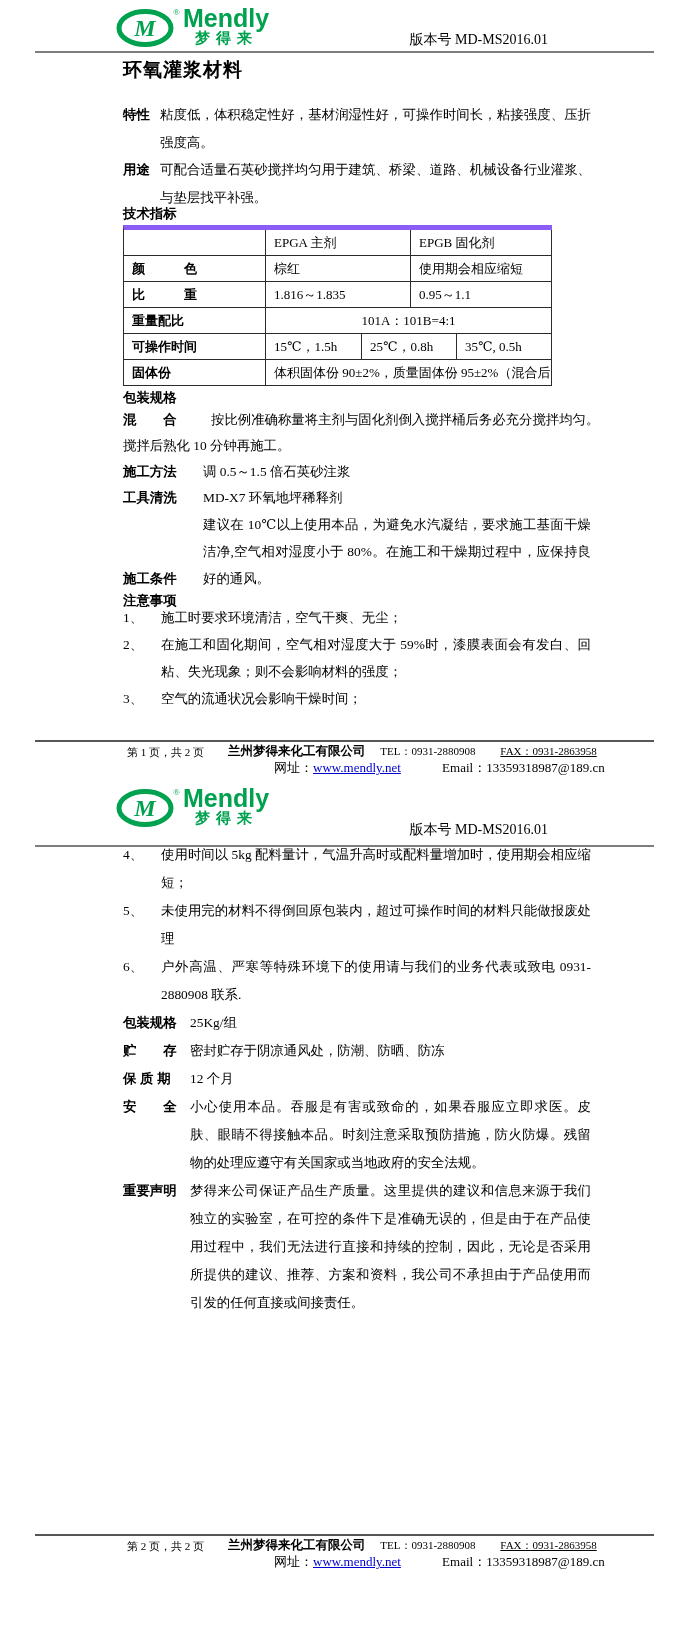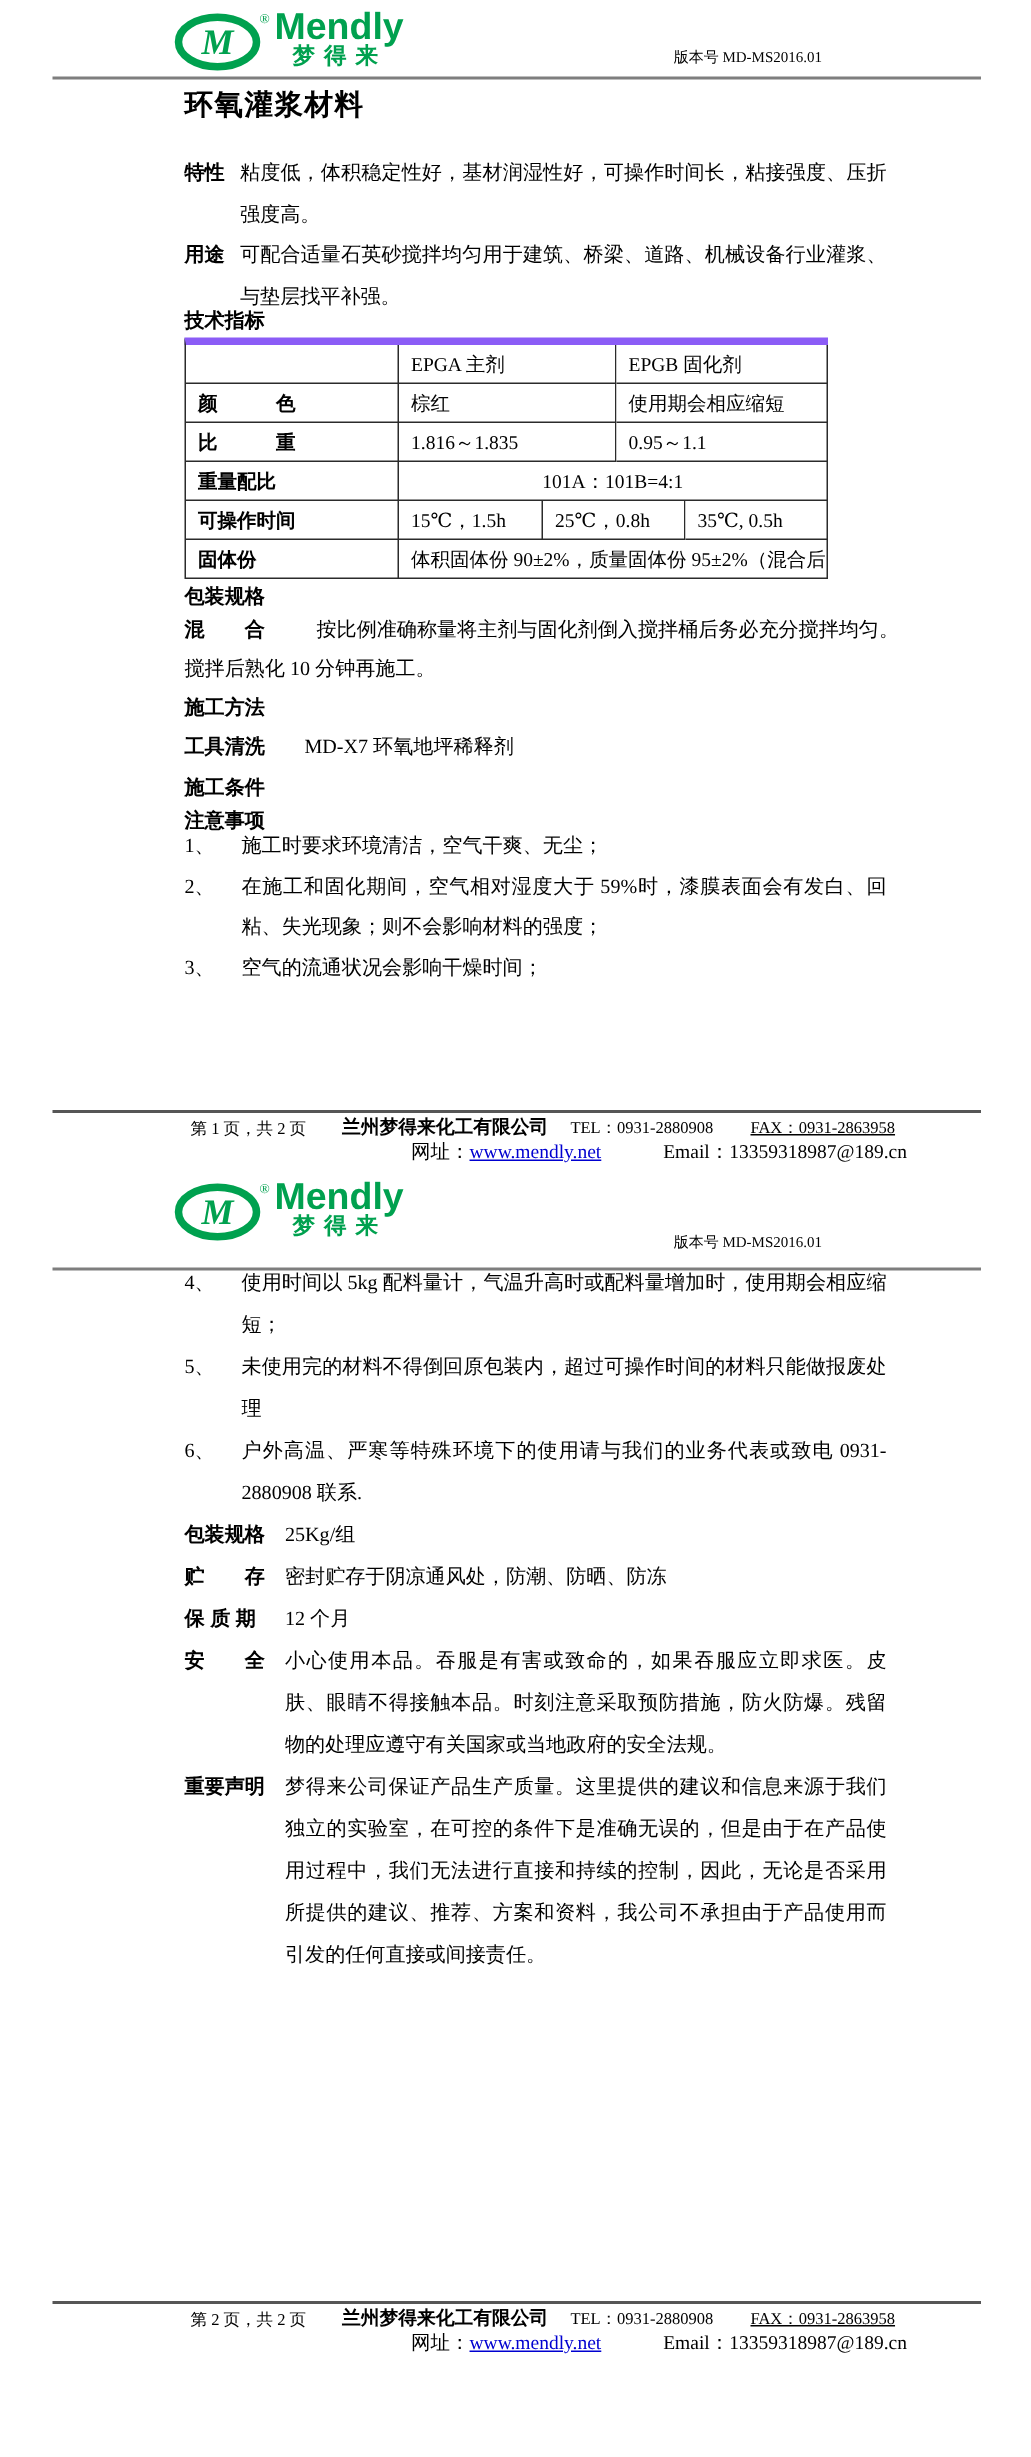--- a/index.html
+++ b/index.html
@@ -13,21 +13,21 @@
   .wordmark{margin-left:3px;}
   .wordmark .en{
     font-family:"Liberation Sans","DejaVu Sans",sans-serif;font-weight:bold;
     font-size:25px;line-height:24px;color:#00A14F;letter-spacing:0px;
   }
   .wordmark .cn{
     font-family:"Liberation Sans","DejaVu Sans",sans-serif;font-weight:bold;
     font-size:15px;line-height:16px;color:#00A14F;letter-spacing:6px;margin-left:12px;
   }
   
-  .version{position:absolute;right:139px;font-size:10px;}
+  .version{position:absolute;right:139px;font-size:14px;}
   .version.p1{top:31px;} .version.p2{top:821px;}
   .rule{position:absolute;left:35px;width:619px;border-top:2px solid #7e7e7e;}
   .rule.h1{top:51px;} .rule.h2r{top:845px;}
   .rule.f1{top:740px;border-top:2px solid #565656;} .rule.f2{top:1534px;border-top:2px solid #565656;}
   .title{
     position:absolute;left:123px;top:57px;font-size:19px;font-weight:bold;letter-spacing:1px;
     font-family:"Liberation Sans","DejaVu Sans",sans-serif;
   }
   
   .flow1{position:absolute;left:123px;top:101px;width:468px;font-size:13.4px;}
@@ -153,29 +153,31 @@
     <div class="h2 cons">包装规格</div>
 
     <div class="para mix mixline">
       <span class="lbl lblmix">混　　合</span>
       <span class="txt">按比例准确称量将主剂与固化剂倒入搅拌桶后务必充分搅拌均匀。</span>
     </div>
     <div class="mixline">搅拌后熟化 10 分钟再施工。</div>
 
     <div class="para lh26">
       <span class="lbl lbl4">施工方法</span>
+      <span class="txt">调 0.5～1.5 倍石英砂注浆</span>
     </div>
 
     <div class="para lh26">
       <span class="lbl lbl4">工具清洗</span>
       <span class="txt">MD-X7 环氧地坪稀释剂</span>
     </div>
 
     <div class="para cond">
       <span class="lbl lbl4">施工条件</span>
+      <span class="txt">建议在 10℃以上使用本品，为避免水汽凝结，要求施工基面干燥洁净,空气相对湿度小于 80%。在施工和干燥期过程中，应保持良好的通风。</span>
     </div>
 
     <div class="h2 notes">注意事项</div>
 
     <div class="notes1">
       <div class="note">
         <span class="no">1、</span>
         <span class="txt">施工时要求环境清洁，空气干爽、无尘；</span>
       </div>
       <div class="note">

